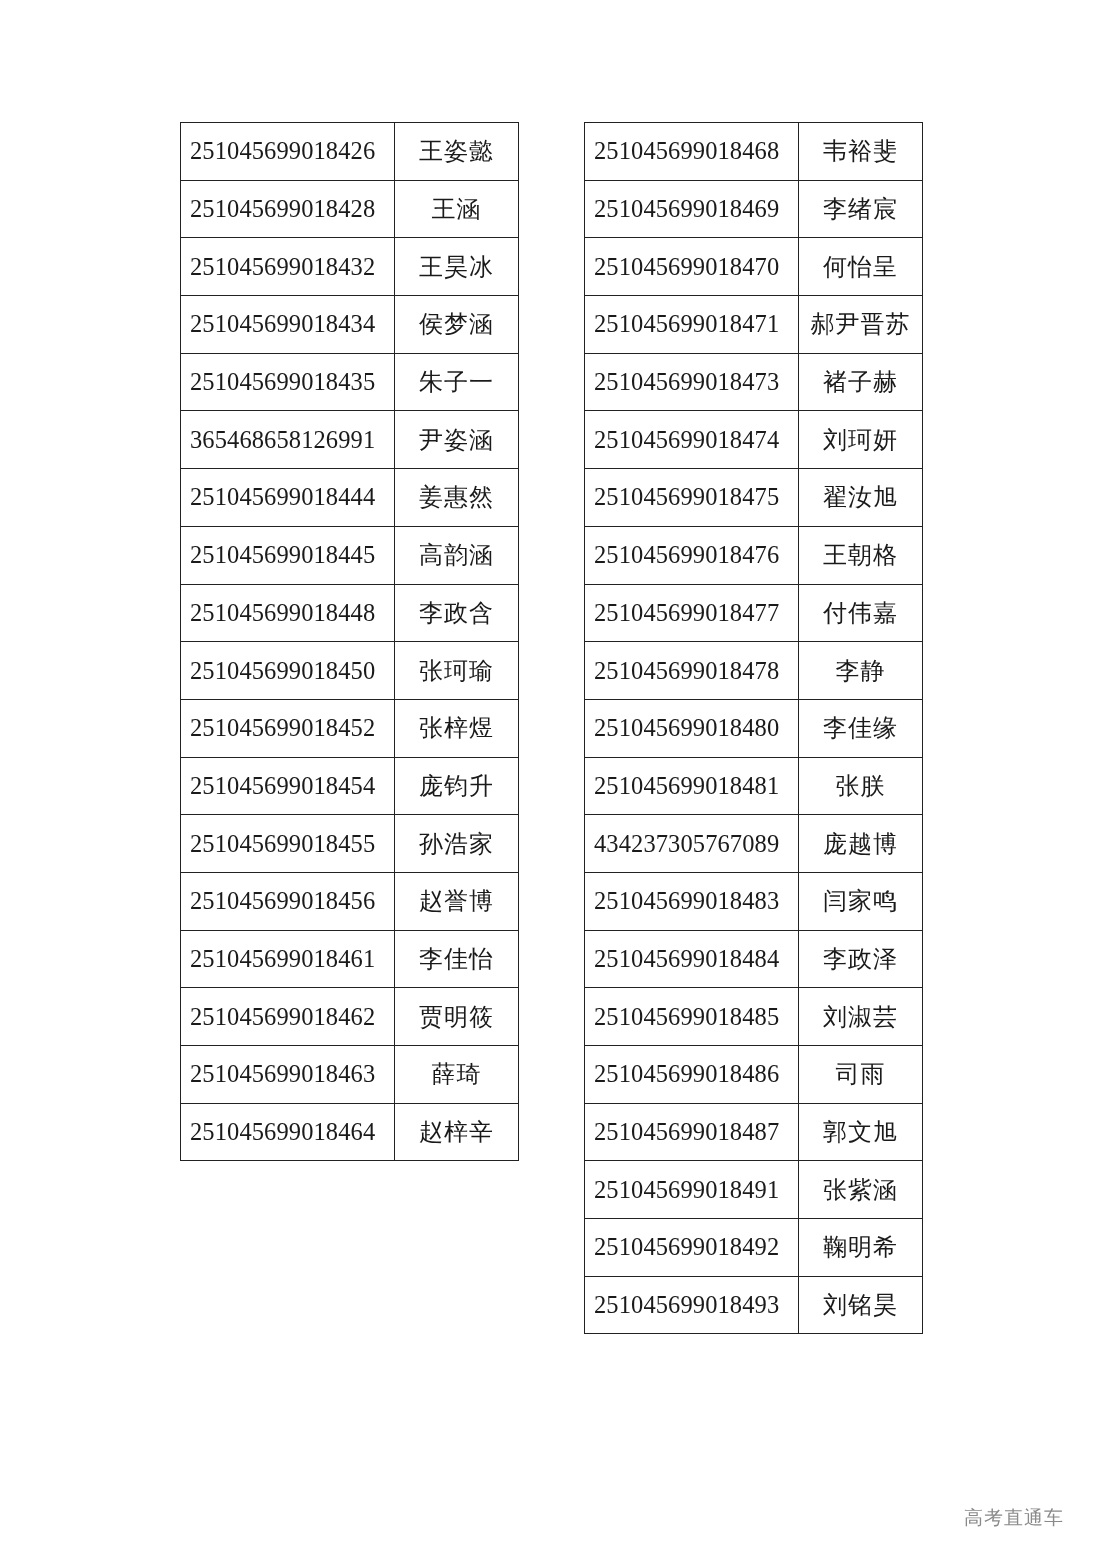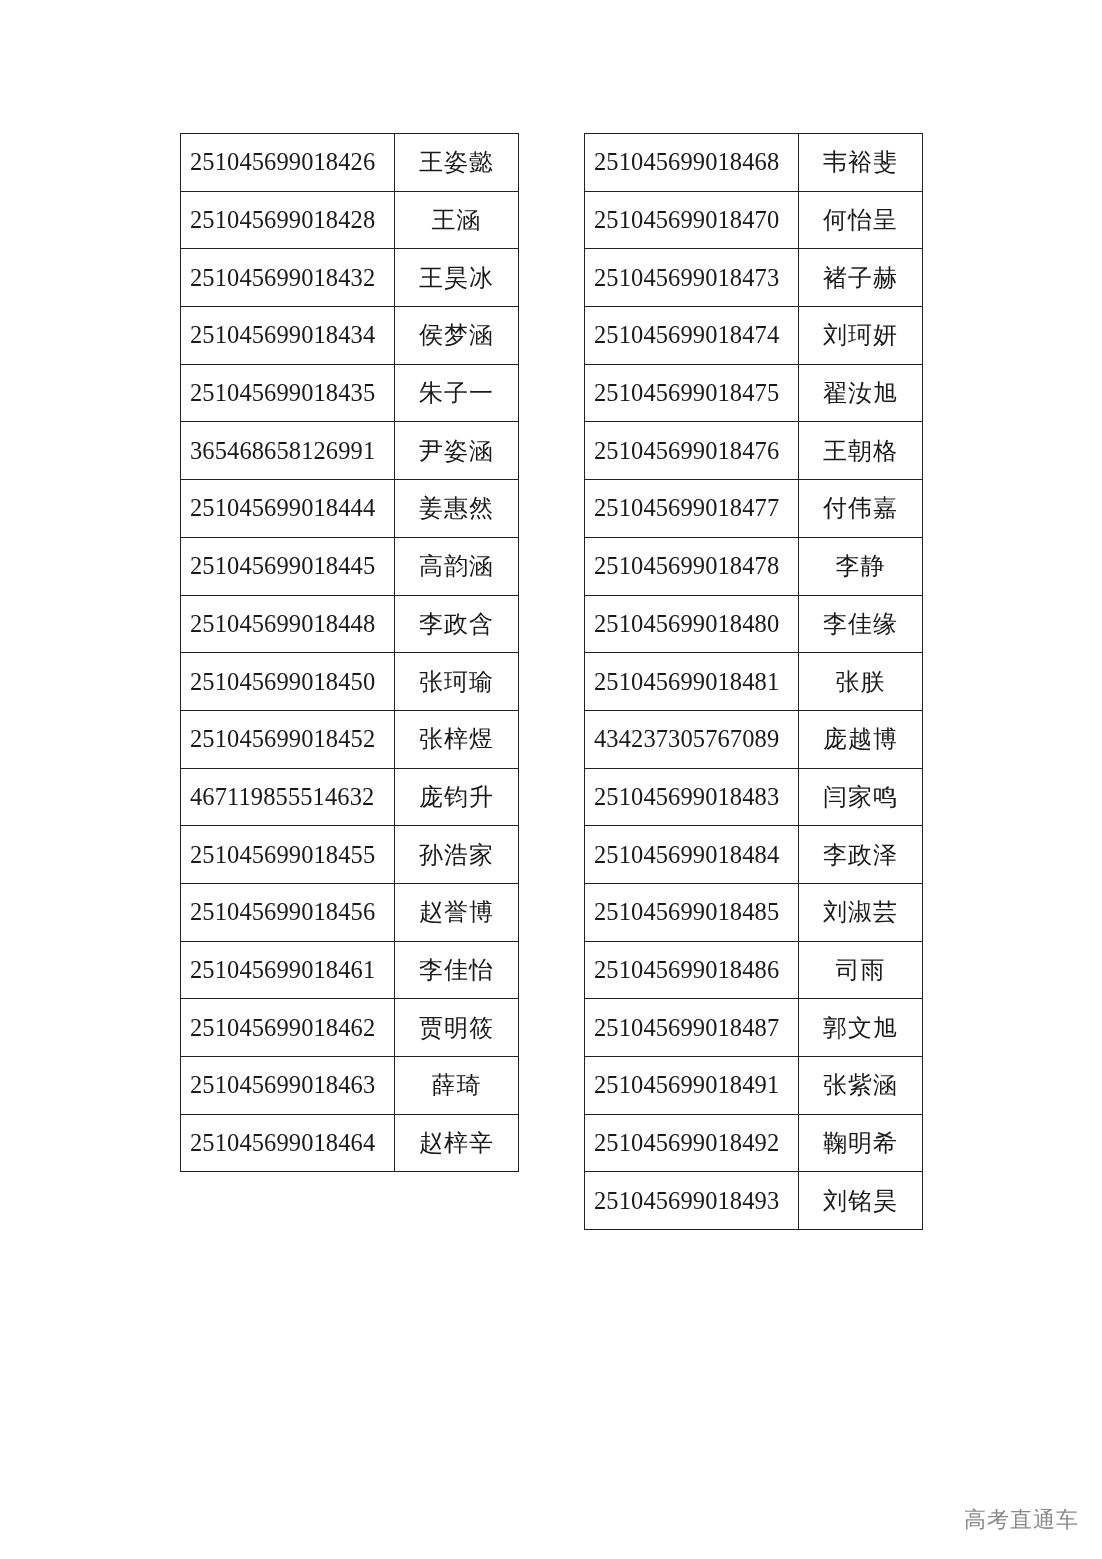--- a/index.html
+++ b/index.html
@@ -10,21 +10,21 @@
     body {
       width: 1102px;
       height: 1559px;
       position: relative;
       overflow: hidden;
       font-family: "DejaVu Serif", "Liberation Serif", serif;
       color: #1a1a1a;
     }
     .roster-table {
       position: absolute;
-      top: 133px;
+      top: 122px;
       border-collapse: collapse;
       table-layout: fixed;
       border-radius: 10px;
     }
     .roster-table.left { left: 180px; }
     .roster-table.right { left: 584px; }
     .roster-table td {
       border: 1px solid #222222;
       height: 57.7px;
       padding: 0;
@@ -46,21 +46,21 @@
       text-align: center;
       font-family: Liberation Serif, serif;
       font-size: 24px;
       letter-spacing: 1px;
     }
     .watermark {
       position: absolute;
       left: 964px;
       top: 1505px;
       font-family: Liberation Sans, sans-serif;
-      font-size: 22px;
+      font-size: 19px;
       color: #8a8a8a;
       letter-spacing: 1px;
       text-align: right;
     }
   </style>
 </head>
 <body>
 
 <table class="roster-table left">
   <tbody>
@@ -102,21 +102,21 @@
       </tr>
     <tr>
         <td class="id-cell">251045699018450</td>
         <td class="name-cell">张珂瑜</td>
       </tr>
     <tr>
         <td class="id-cell">251045699018452</td>
         <td class="name-cell">张梓煜</td>
       </tr>
     <tr>
-        <td class="id-cell">467119855514632</td>
+        <td class="id-cell">251045699018454</td>
         <td class="name-cell">庞钧升</td>
       </tr>
     <tr>
         <td class="id-cell">251045699018455</td>
         <td class="name-cell">孙浩家</td>
       </tr>
     <tr>
         <td class="id-cell">251045699018456</td>
         <td class="name-cell">赵誉博</td>
       </tr>
@@ -139,24 +139,32 @@
   </tbody>
 </table>
 
 <table class="roster-table right">
   <tbody>
     <tr>
         <td class="id-cell">251045699018468</td>
         <td class="name-cell">韦裕斐</td>
       </tr>
     <tr>
+        <td class="id-cell">251045699018469</td>
+        <td class="name-cell">李绪宸</td>
+      </tr>
+    <tr>
         <td class="id-cell">251045699018470</td>
         <td class="name-cell">何怡呈</td>
       </tr>
     <tr>
+        <td class="id-cell">251045699018471</td>
+        <td class="name-cell">郝尹晋苏</td>
+      </tr>
+    <tr>
         <td class="id-cell">251045699018473</td>
         <td class="name-cell">褚子赫</td>
       </tr>
     <tr>
         <td class="id-cell">251045699018474</td>
         <td class="name-cell">刘珂妍</td>
       </tr>
     <tr>
         <td class="id-cell">251045699018475</td>
         <td class="name-cell">翟汝旭</td>

